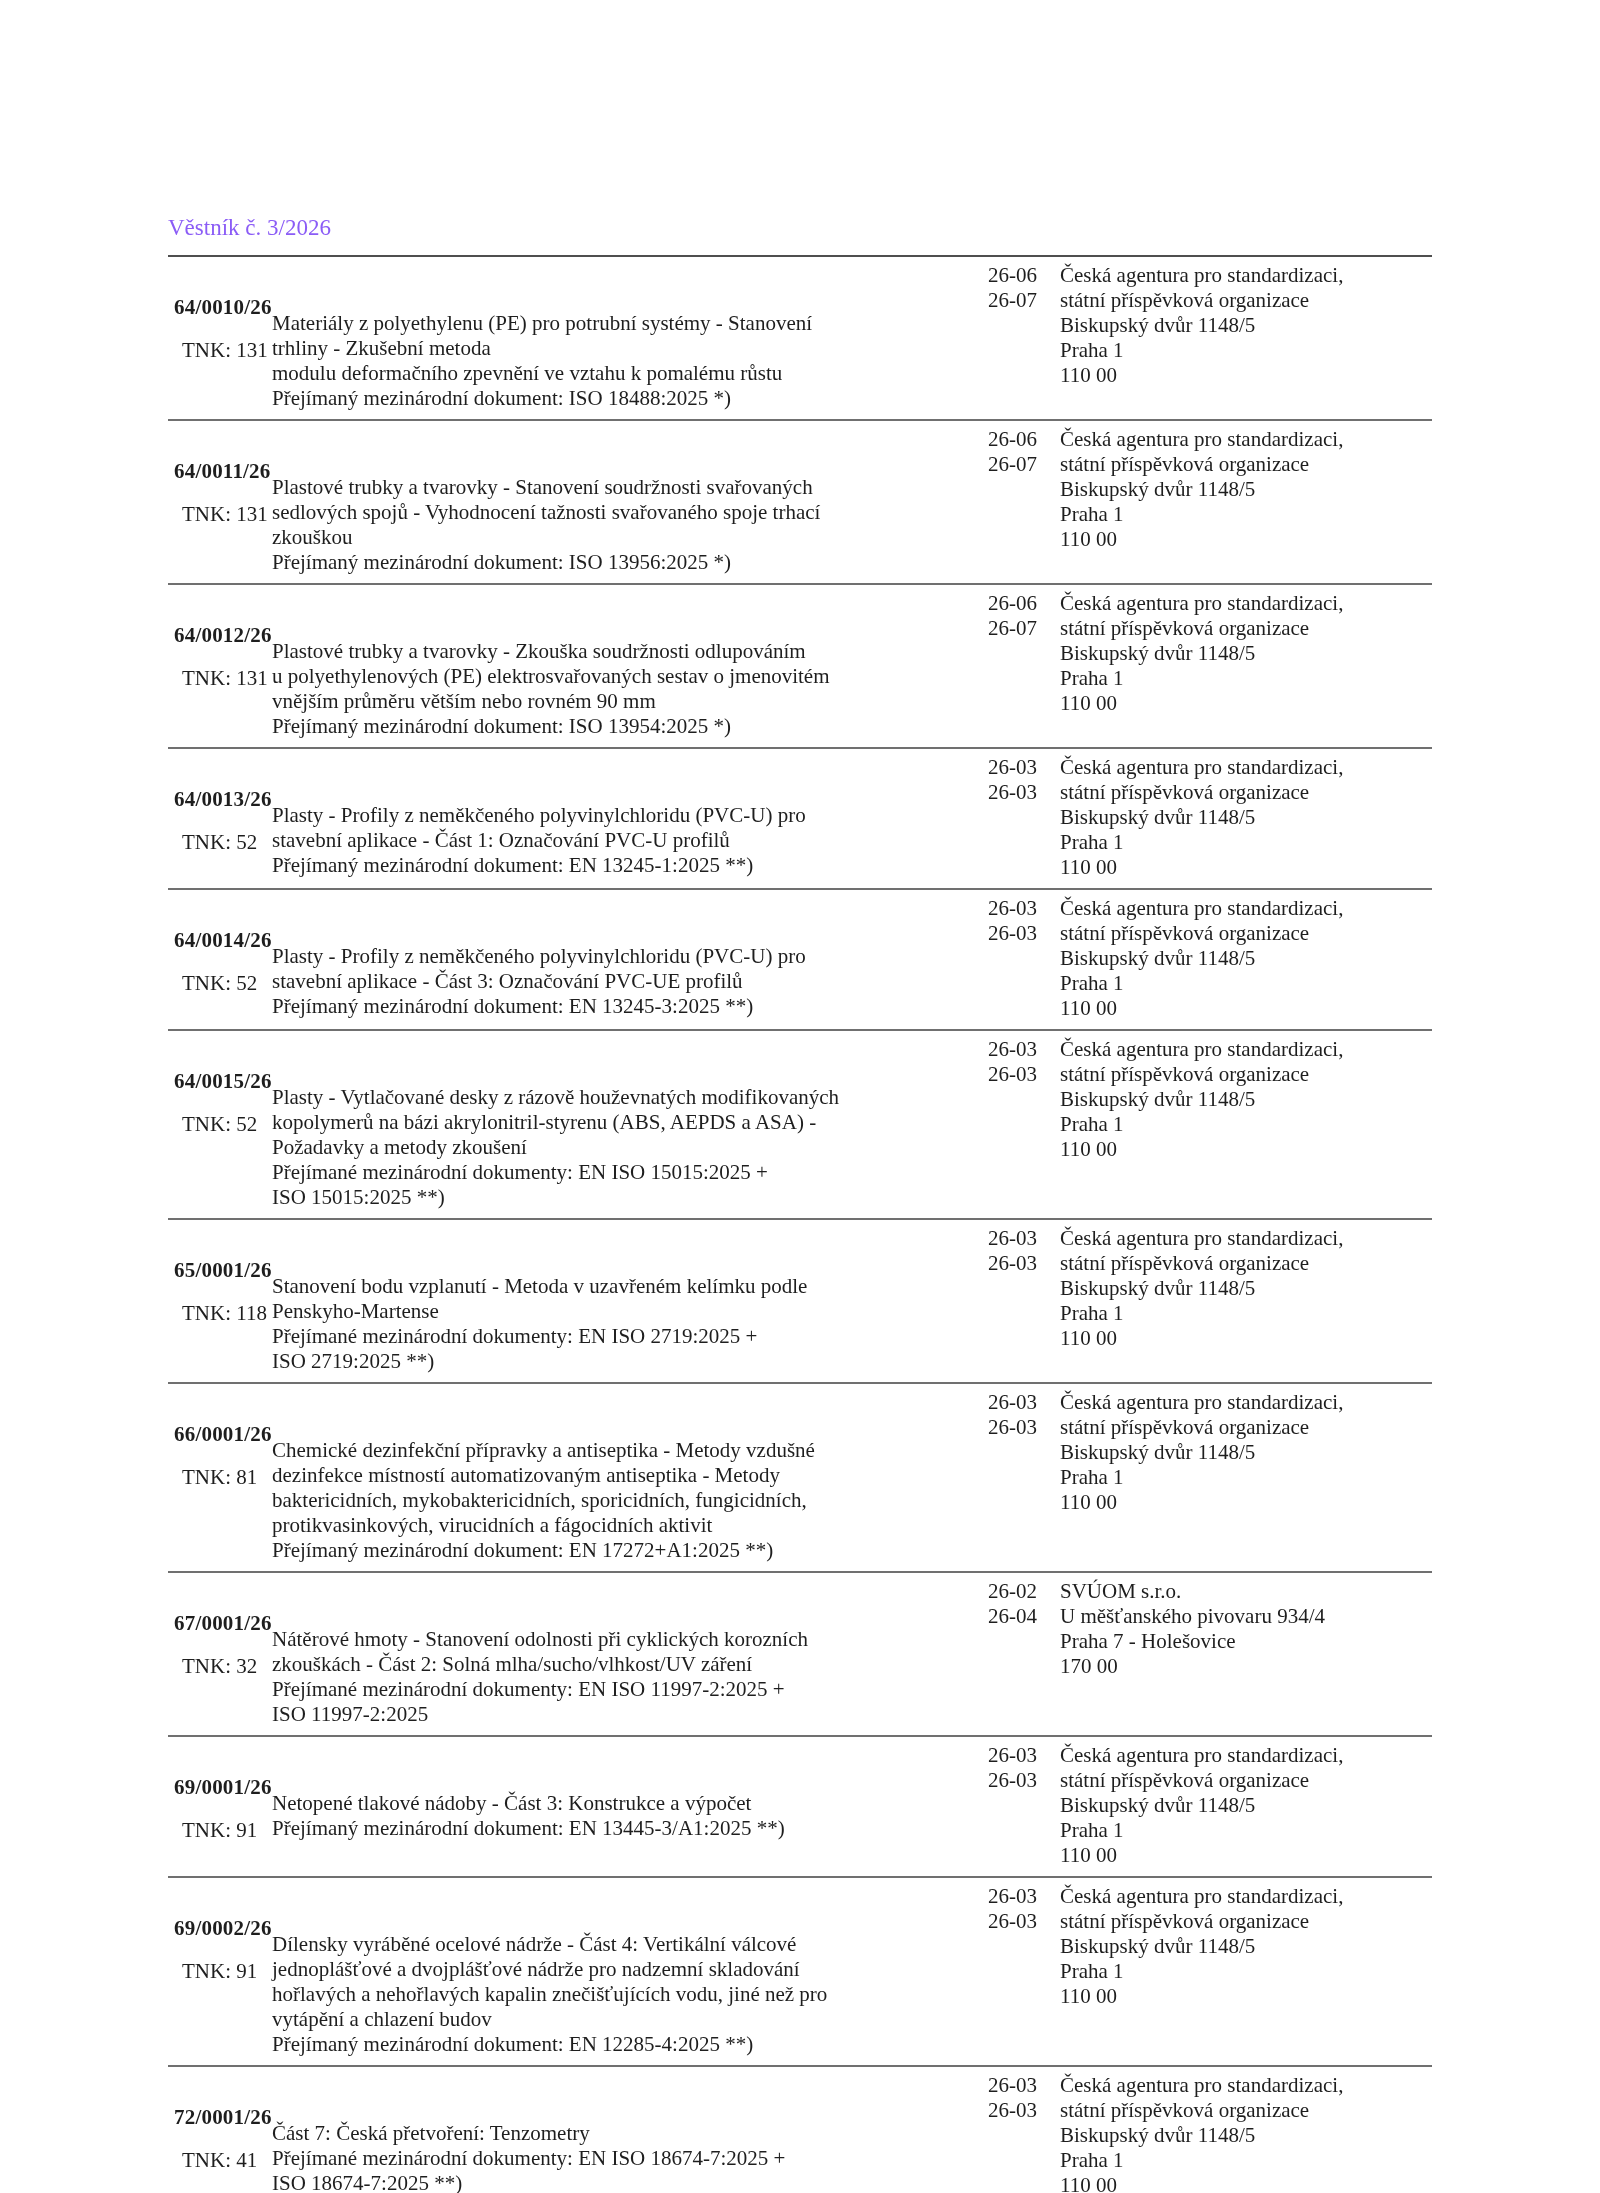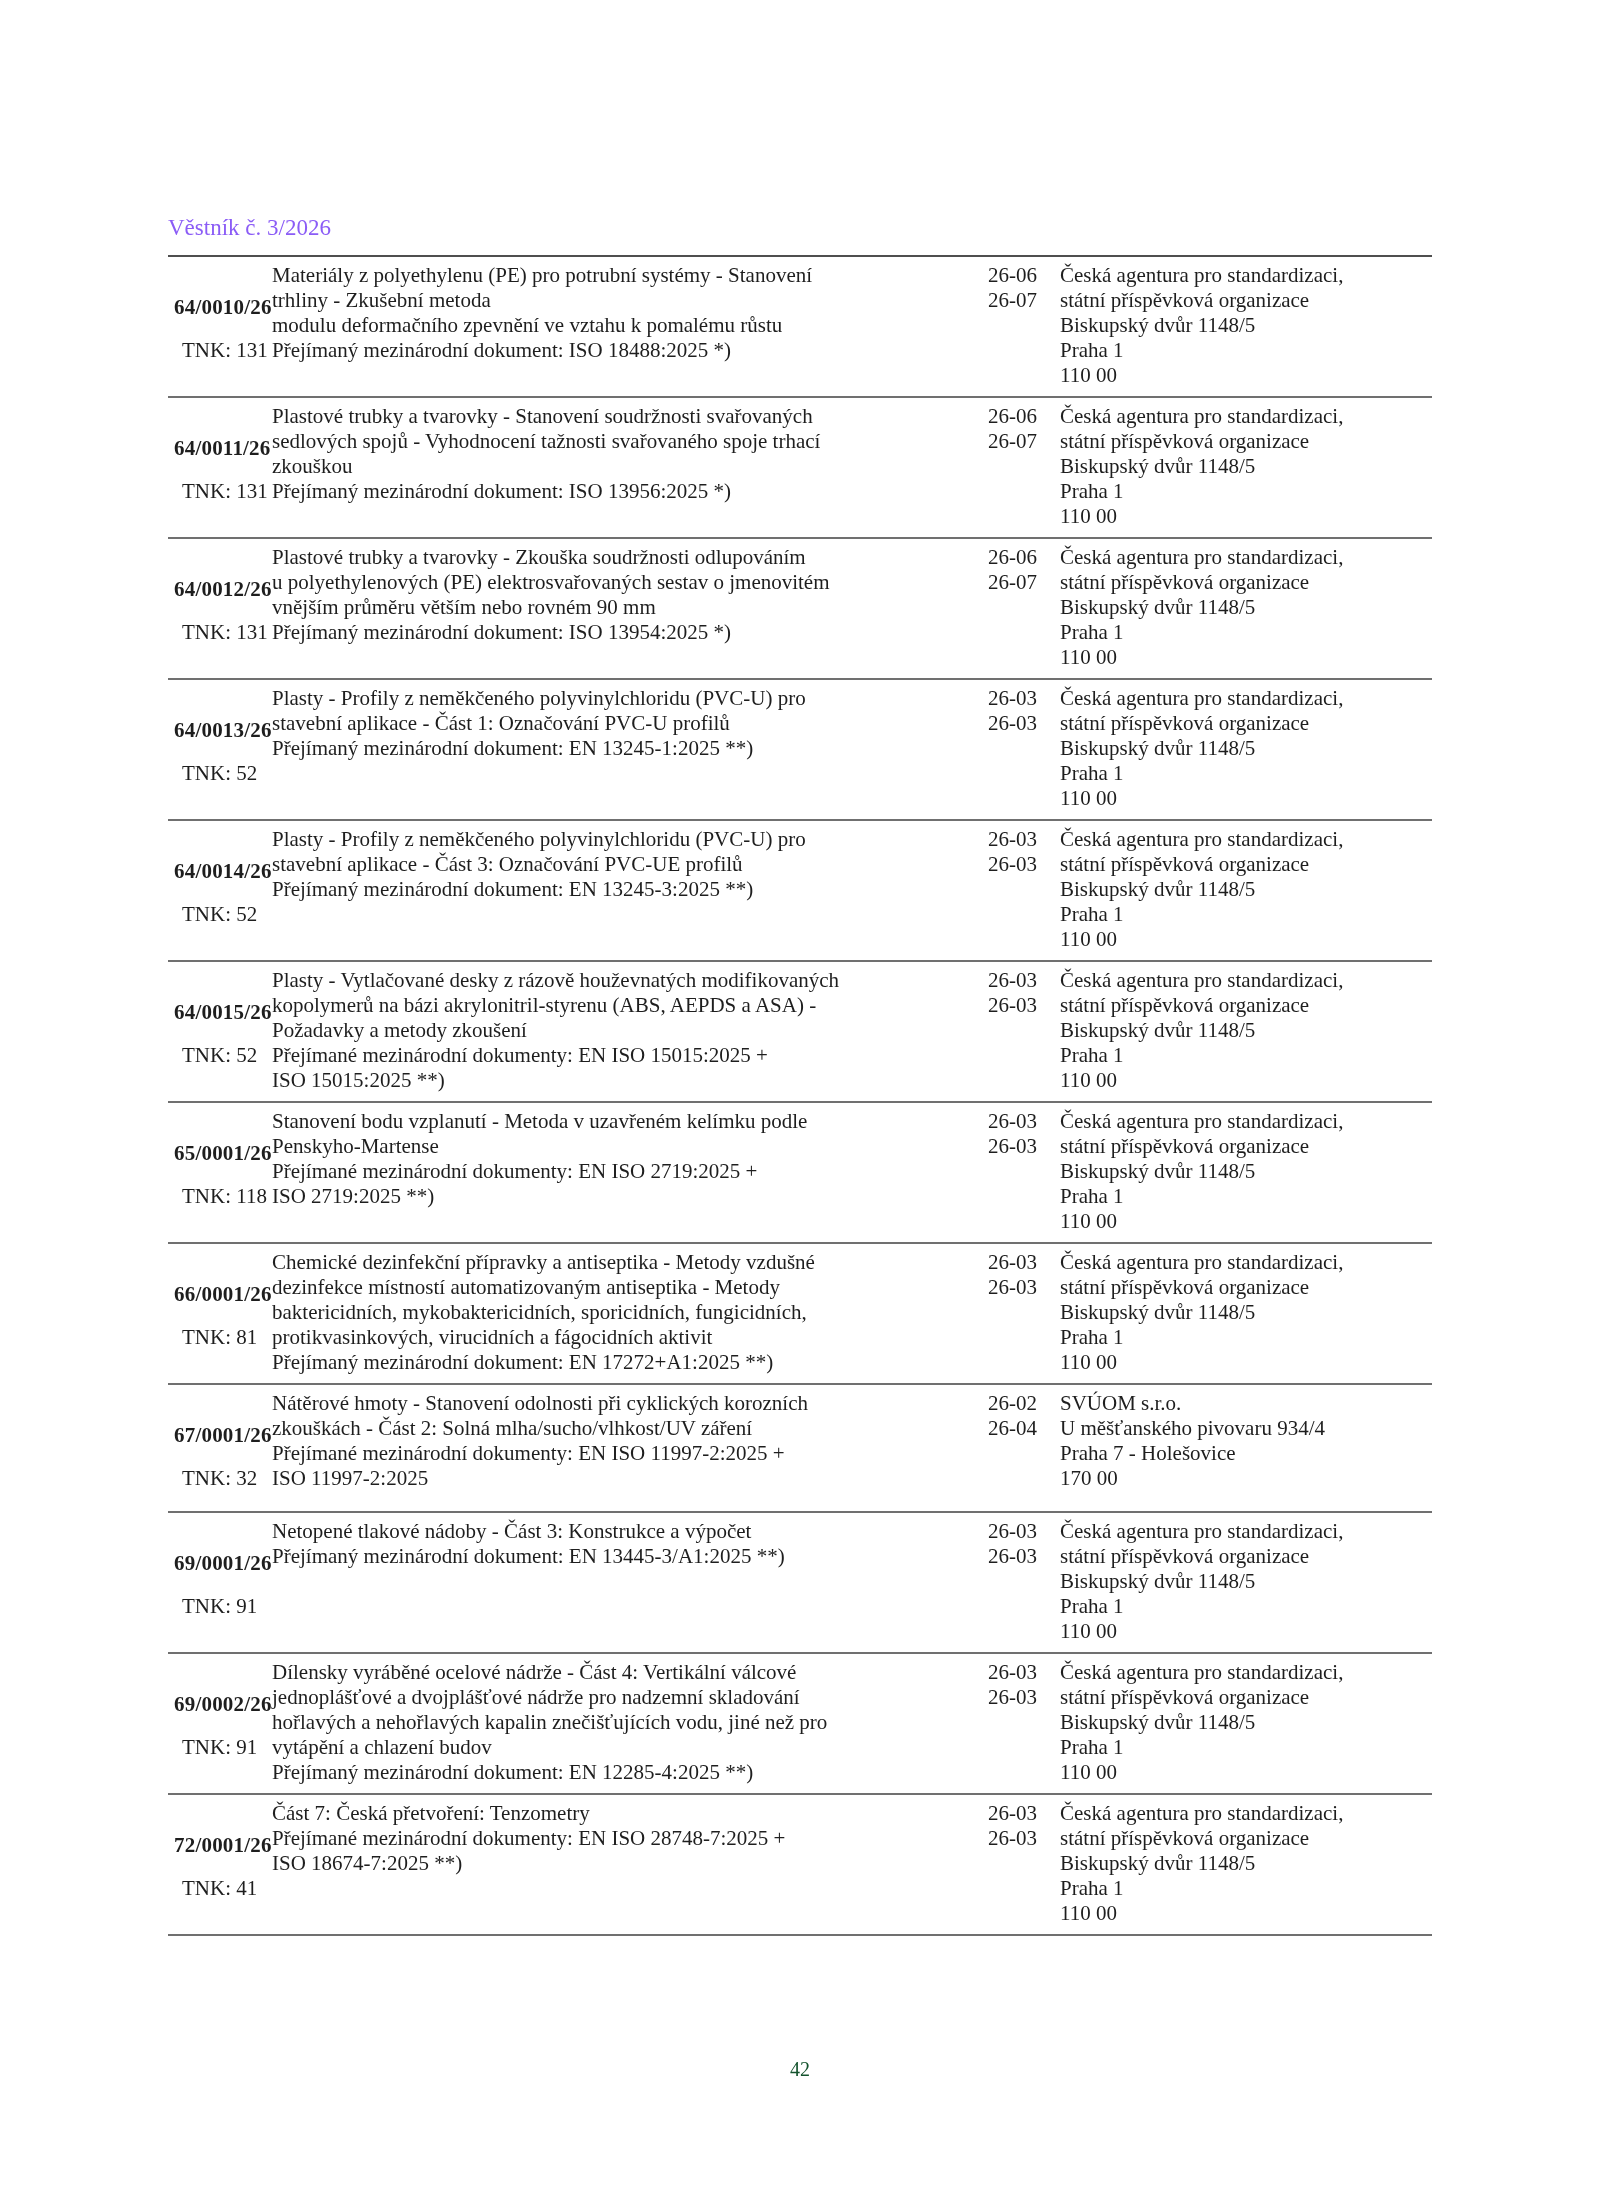--- a/index.html
+++ b/index.html
@@ -49,21 +49,21 @@
 
   .col-id { position: relative; padding-left: 6px; }
   .row-id { font-weight: bold; letter-spacing: 0.2px; margin-top: 32px; }
   .row-tnk {
     position: absolute;
     top: 75px;
     left: 14px;
     white-space: nowrap;
   }
 
-  .col-desc { padding-right: 8px; }
+  .col-desc { padding-right: 8px; margin-top: 48px; }
   .desc-line { white-space: nowrap; }
 
   .col-dates { }
   .date-line { white-space: nowrap; }
 
   .col-org { padding-left: 2px; }
   .org-line { white-space: nowrap; }
 
   .page-number {
     margin-top: 122px;
@@ -369,21 +369,21 @@
           </div>
       </div>
         <div class="row">
         <div class="col-id">
           <div class="row-id">72/0001/26</div>
           <div class="row-tnk">TNK: 41</div>
         </div>
         <div class="col-desc">
 
             <div class="desc-line">Část 7: Česká přetvoření: Tenzometry</div>
-            <div class="desc-line">Přejímané mezinárodní dokumenty: EN ISO 28748-7:2025 +</div>
+            <div class="desc-line">Přejímané mezinárodní dokumenty: EN ISO 18674-7:2025 +</div>
             <div class="desc-line">ISO 18674-7:2025 **)</div>
           </div>
         <div class="col-dates">
 
         <div class="date-line">26-03</div>
             <div class="date-line">26-03</div>
           </div>
         <div class="col-org">
 
         <div class="org-line">Česká agentura pro standardizaci,</div>

